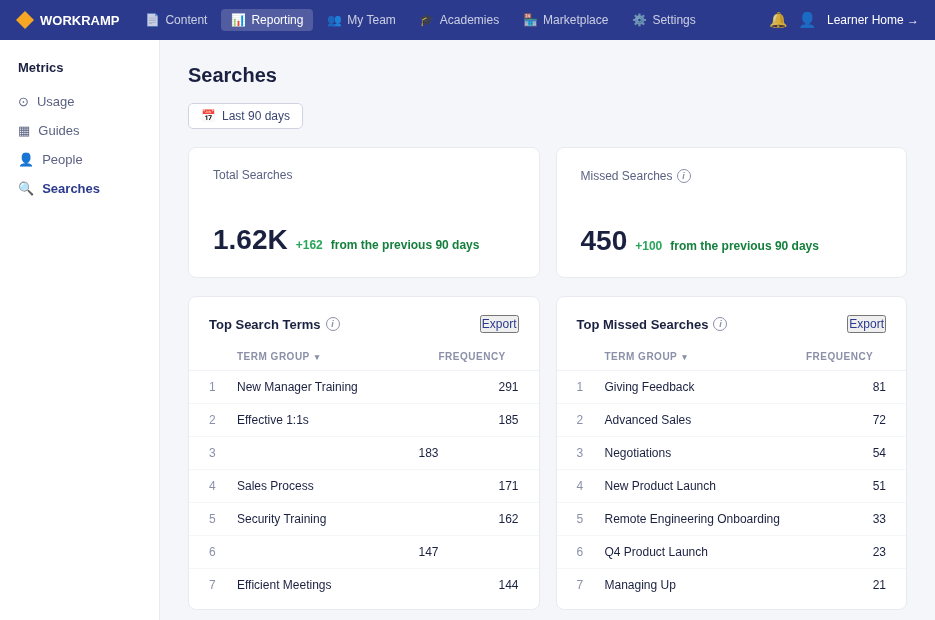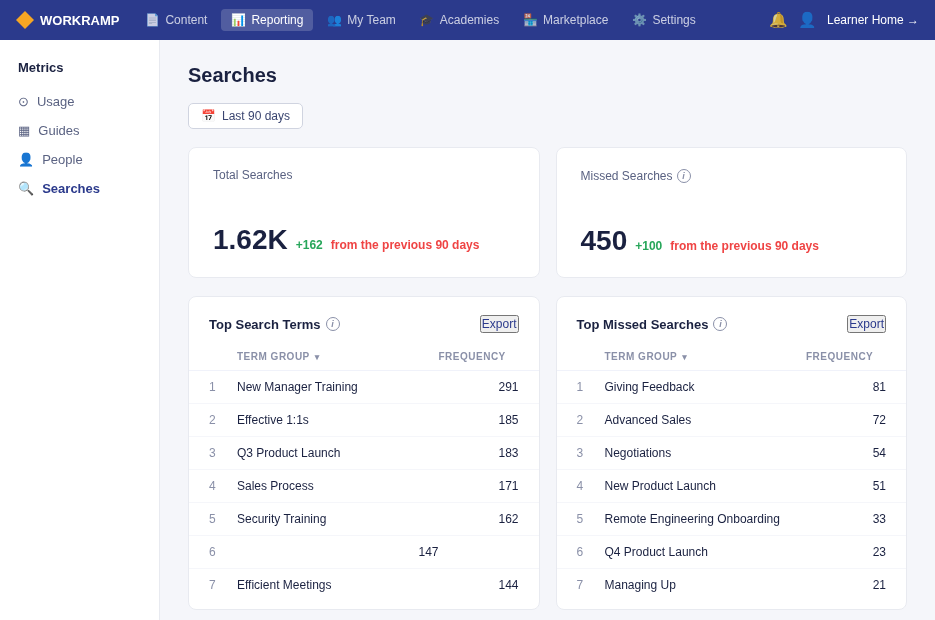--- a/index.html
+++ b/index.html
@@ -90,21 +90,21 @@
     .stat-card {
       flex: 1;
       background: #fff;
       border: 1px solid #e8eaf0;
       border-radius: 8px;
       padding: 20px 24px;
     }
     .stat-label { font-size: 12px; color: #5a6282; margin-bottom: 8px; font-weight: 500; }
     .stat-value { font-size: 28px; font-weight: 700; color: #1a2140; display: flex; align-items: baseline; gap: 8px; }
     .stat-delta { font-size: 12px; color: #27a65a; margin-top: 48px; }
-    .stat-delta-text { font-size: 12px; color: #ef4444; }
+    .stat-delta-text { font-size: 12px; color: #15803d; }
     .stat-info { display: inline-flex; align-items: center; gap: 4px; }
 
     
     .tables-row { display: flex; gap: 16px; }
     .table-card {
       flex: 1;
       background: #fff;
       border: 1px solid #e8eaf0;
       border-radius: 8px;
       padding: 18px 0 8px;
@@ -264,21 +264,20 @@
         <span class="row-term">New Manager Training</span>
         <span class="row-freq">291</span>
       </div>
             <div class="table-row">
         <span class="row-num">2</span>
         <span class="row-term">Effective 1:1s</span>
         <span class="row-freq">185</span>
       </div>
             <div class="table-row">
         <span class="row-num">3</span>
-        <span class="row-term">Q3 Product Launch</span>
         <span class="row-freq">183</span>
       </div>
             <div class="table-row">
         <span class="row-num">4</span>
         <span class="row-term">Sales Process</span>
         <span class="row-freq">171</span>
       </div>
             <div class="table-row">
         <span class="row-num">5</span>
         <span class="row-term">Security Training</span>

